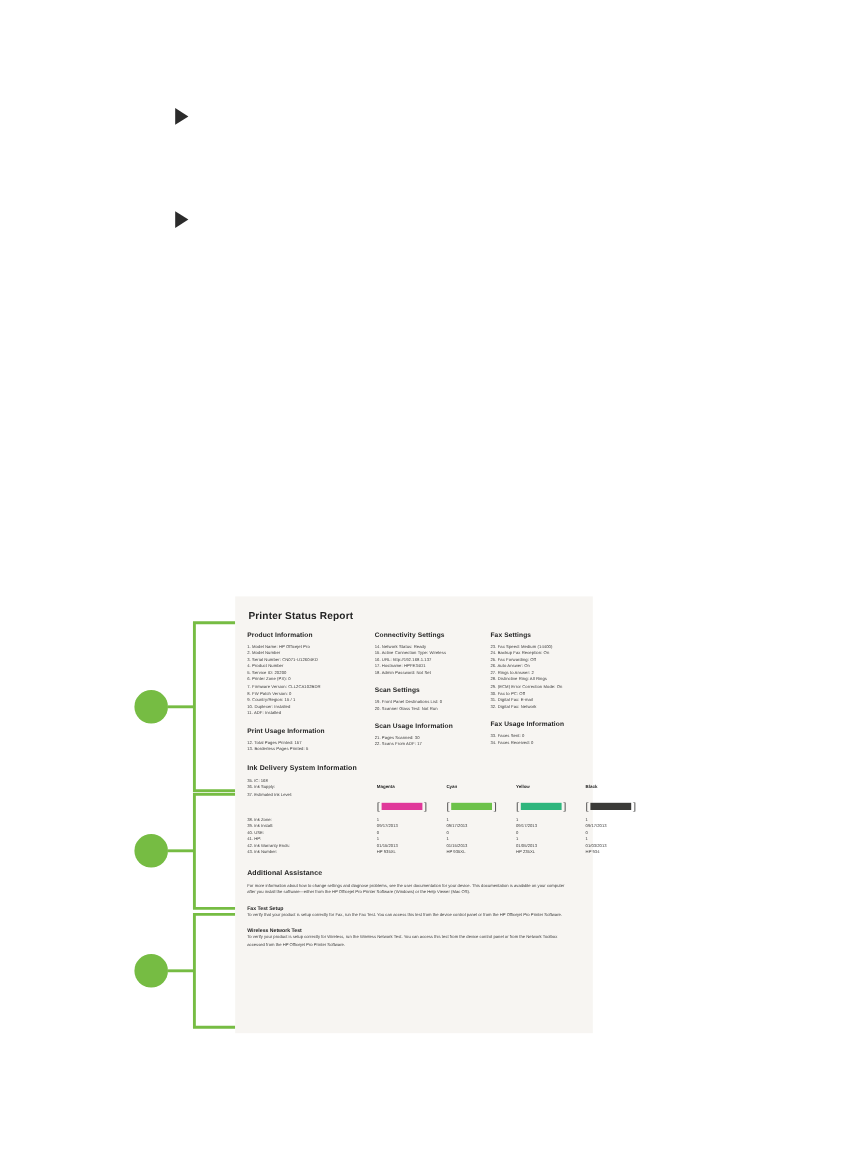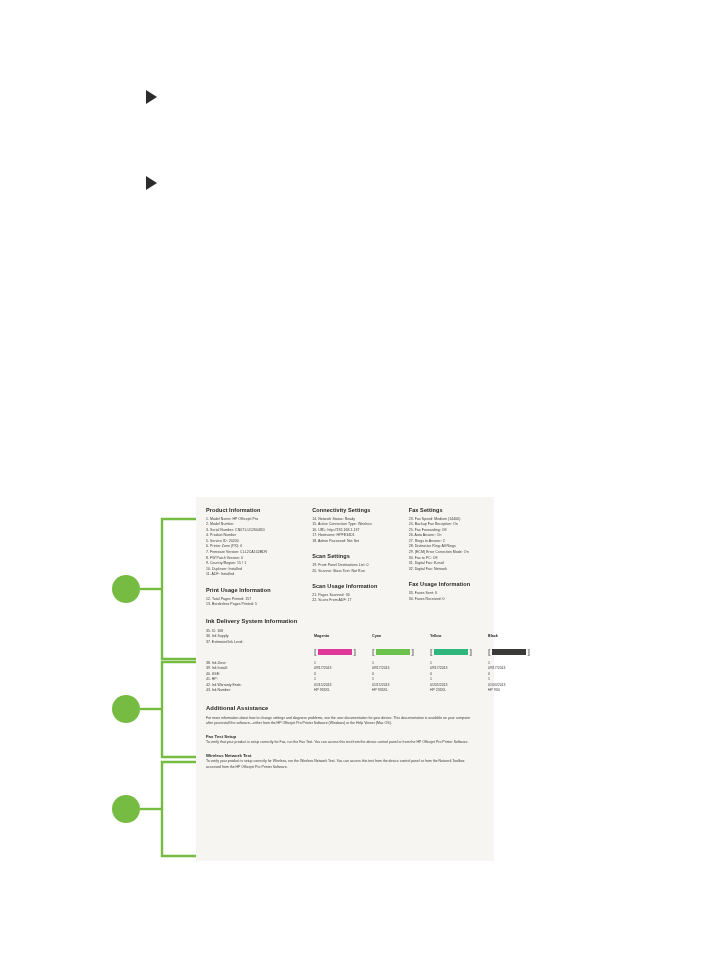--- a/index.html
+++ b/index.html
@@ -187,20 +187,21 @@
   </g>
   <g fill="#76bc43">
     <circle cx="126" cy="589" r="14" fill="#76bc43"></circle>
     <circle cx="126" cy="709" r="14" fill="#76bc43"></circle>
     <circle cx="126" cy="809" r="14" fill="#76bc43"></circle>
   </g>
 </svg>
 
 <div id="report-page">
 
+  <div class="report-title">Printer Status Report</div>
 
   <div class="columns">
 
     <div class="col col-1">
       <div class="sect-head">Product Information</div>
       <div>
         <div class="line-item">1. Model Name: HP Officejet Pro</div>
         <div class="line-item">2. Model Number</div>
         <div class="line-item">3. Serial Number: CN071-U12604KD</div>
         <div class="line-item">4. Product Number</div>

